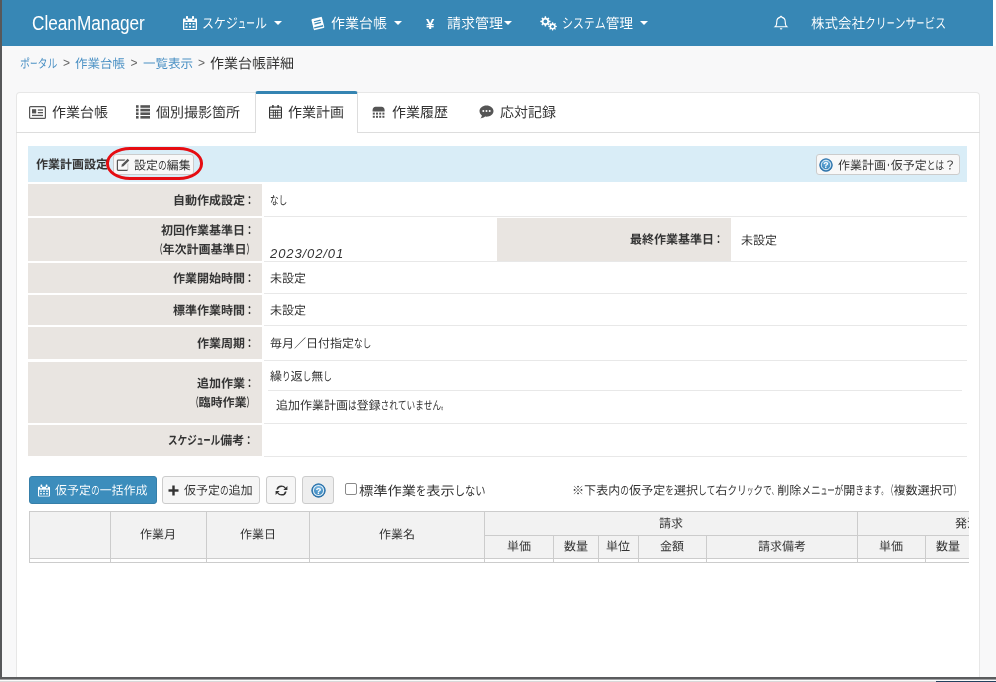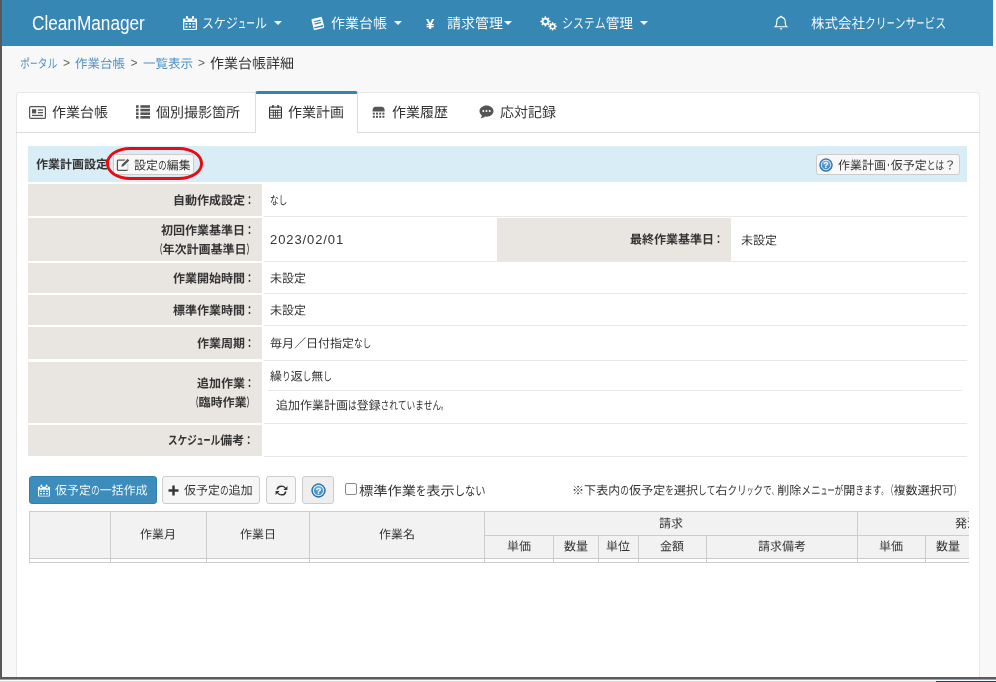--- a/index.html
+++ b/index.html
@@ -234,21 +234,21 @@
         </svg>
       </div>
 <div class="abs" style="left:262px;top:170px;width:703px;height:1px;background:#e8e8e8;"></div>
 <div class="abs" style="left:26px;top:172px;width:234px;height:43px;background:#e9e5e1;display:flex;align-items:center;justify-content:flex-end;padding-right:8px;text-align:right;line-height:19px;">
         <div><svg width="93.5" height="12" viewBox="0 -10.56 93.5 12">
             <path d="M5 -9.3L10.5 -9.3L10.5 -7.9L5 -7.9ZM9.9 -9.3L11.4 -9.3Q11.4 -9.3 11.4 -9.1Q11.4 -9 11.4 -8.8Q11.4 -8.6 11.4 -8.5Q11.4 -6.3 11.3 -4.7Q11.3 -3.1 11.2 -2.1Q11.1 -1.1 11 -0.6Q10.9 0 10.7 0.2Q10.5 0.6 10.2 0.8Q10 0.9 9.6 1Q9.3 1 8.8 1Q8.4 1 7.9 1Q7.9 0.7 7.7 0.3Q7.6 -0.1 7.4 -0.5Q7.9 -0.4 8.3 -0.4Q8.7 -0.4 8.9 -0.4Q9.2 -0.4 9.4 -0.6Q9.5 -0.8 9.6 -1.3Q9.7 -1.8 9.7 -2.8Q9.8 -3.8 9.8 -5.3Q9.9 -6.8 9.9 -8.9ZM6.7 -8.6L8.2 -8.6Q8.2 -7.5 8.1 -6.4Q8 -5.3 7.9 -4.2Q7.7 -3.2 7.4 -2.2Q7 -1.2 6.5 -0.4Q5.9 0.4 5.1 1.1Q4.9 0.8 4.6 0.5Q4.3 0.2 4 -0Q4.8 -0.6 5.3 -1.3Q5.8 -2.1 6.1 -2.9Q6.4 -3.8 6.5 -4.7Q6.6 -5.7 6.7 -6.7Q6.7 -7.7 6.7 -8.6ZM2.1 -4L3.5 -5.7L3.5 1.1L2.1 1.1ZM0.5 -8.1L4.1 -8.1L4.1 -6.8L0.5 -6.8ZM2.1 -10.2L3.5 -10.2L3.5 -7.4L2.1 -7.4ZM3.4 -4.9Q3.5 -4.8 3.8 -4.5Q4.1 -4.3 4.4 -4Q4.7 -3.7 5 -3.4Q5.3 -3.2 5.4 -3L4.5 -1.9Q4.4 -2.2 4.1 -2.5Q3.9 -2.8 3.6 -3.1Q3.3 -3.5 3.1 -3.8Q2.8 -4.1 2.6 -4.3ZM3.7 -8.1L4 -8.1L4.3 -8.1L5.1 -7.6Q4.6 -6.4 4 -5.3Q3.3 -4.2 2.5 -3.3Q1.7 -2.4 1 -1.8Q0.9 -2 0.8 -2.2Q0.6 -2.5 0.5 -2.7Q0.3 -3 0.2 -3.1Q0.9 -3.6 1.6 -4.4Q2.3 -5.1 2.9 -6Q3.4 -6.9 3.7 -7.8ZM4.8 -5.8L5.7 -5Q5.3 -4.6 5 -4.3Q4.7 -3.9 4.4 -3.6L3.7 -4.2Q4 -4.5 4.3 -5Q4.6 -5.4 4.8 -5.8ZM16.9 -5.6L16.9 -3.6L19 -3.6L19 -5.6ZM15.5 -6.9L20.4 -6.9L20.4 -2.3L15.5 -2.3ZM12.9 -9.8L23.2 -9.8L23.2 1.1L21.6 1.1L21.6 -8.3L14.3 -8.3L14.3 1.1L12.9 1.1ZM13.7 -0.9L22.5 -0.9L22.5 0.4L13.7 0.4ZM29.9 -8.2L35.7 -8.2L35.7 -6.9L29.2 -6.9ZM31.5 -5.6L35.4 -5.6L35.4 -4.3L31.5 -4.3ZM31.5 -2.9L35.5 -2.9L35.5 -1.6L31.5 -1.6ZM30.8 -7.8L32.2 -7.8L32.2 1.1L30.8 1.1ZM30.2 -10.1L31.6 -9.7Q31.2 -8.7 30.8 -7.8Q30.3 -6.8 29.8 -6Q29.3 -5.2 28.7 -4.5Q28.6 -4.7 28.4 -4.9Q28.2 -5 28 -5.2Q27.8 -5.4 27.6 -5.5Q28.2 -6.1 28.6 -6.8Q29.1 -7.5 29.5 -8.4Q29.9 -9.2 30.2 -10.1ZM27 -10.1L28.4 -9.7Q28 -8.7 27.5 -7.7Q27 -6.6 26.3 -5.7Q25.7 -4.8 25.1 -4.1Q25 -4.3 24.8 -4.6Q24.7 -4.9 24.6 -5.2Q24.4 -5.5 24.3 -5.6Q24.8 -6.2 25.3 -6.9Q25.8 -7.6 26.3 -8.5Q26.7 -9.3 27 -10.1ZM25.8 -6.8L27.3 -8.3L27.3 -8.3L27.3 1.1L25.8 1.1ZM36.7 -2.9L47.4 -2.9L47.4 -1.7L36.7 -1.7ZM36.7 -8.2L47.3 -8.2L47.3 -7.1L36.7 -7.1ZM37.2 -6.1L46.9 -6.1L46.9 -5L37.2 -5ZM37.8 -4.4L46.3 -4.4L46.3 -3.4L37.8 -3.4ZM41.3 -5.5L42.7 -5.5L42.7 1.1L41.3 1.1ZM40.2 -10.2L41.6 -10.2L41.6 -7.7L40.2 -7.7ZM42.5 -10.2L43.8 -10.2L43.8 -7.8L42.5 -7.8ZM41 -2.3L42.1 -1.8Q41.6 -1.2 40.8 -0.7Q40 -0.1 39.1 0.3Q38.2 0.7 37.2 0.9Q37.1 0.8 37 0.5Q36.8 0.3 36.6 0.1Q36.5 -0.1 36.3 -0.3Q37.2 -0.5 38.1 -0.8Q39 -1.1 39.8 -1.5Q40.5 -1.9 41 -2.3ZM43 -2.4Q43.4 -2 43.9 -1.7Q44.4 -1.4 45 -1.1Q45.6 -0.9 46.3 -0.7Q47 -0.5 47.7 -0.4Q47.5 -0.2 47.4 0Q47.2 0.3 47 0.5Q46.8 0.7 46.7 0.9Q46 0.8 45.3 0.5Q44.6 0.2 44 -0.2Q43.4 -0.5 42.8 -1Q42.3 -1.4 41.9 -1.9ZM45.2 -10.1L46.7 -9.7Q46.4 -9.3 46.1 -8.8Q45.9 -8.3 45.6 -8L44.5 -8.4Q44.6 -8.6 44.7 -8.9Q44.9 -9.2 45 -9.5Q45.1 -9.8 45.2 -10.1ZM43.6 -7.5L45.2 -7.2Q44.9 -6.8 44.7 -6.4Q44.5 -6 44.3 -5.7L43 -6Q43.2 -6.4 43.4 -6.8Q43.5 -7.2 43.6 -7.5ZM37.6 -9.7L38.8 -10.1Q39.1 -9.8 39.3 -9.3Q39.6 -8.8 39.7 -8.4L38.4 -8Q38.3 -8.3 38.1 -8.8Q37.8 -9.3 37.6 -9.7ZM39.1 -7L40.5 -7.3Q40.6 -7 40.8 -6.7Q40.9 -6.4 41 -6.1L39.5 -5.9Q39.5 -6.1 39.4 -6.4Q39.2 -6.8 39.1 -7ZM49 -9.3L59 -9.3L59 -8.1L49 -8.1ZM49.5 -0.4L58.7 -0.4L58.7 0.7L49.5 0.7ZM51.5 -7.6L56.4 -7.6L56.4 -6.6L51.5 -6.6ZM51.5 -6.1L56.4 -6.1L56.4 -5.1L51.5 -5.1ZM48.4 -4.5L59.6 -4.5L59.6 -3.3L48.4 -3.3ZM51.1 -2.3L56.9 -2.3L56.9 -1.2L51.1 -1.2ZM50.7 -10.2L52.1 -10.2L52.1 -3.9L50.7 -3.9ZM55.9 -10.2L57.4 -10.2L57.4 -3.9L55.9 -3.9ZM53.2 -3.1L54.7 -3.1L54.7 0.3L53.2 0.3ZM51.4 -4.2L52.6 -3.7Q52.2 -3.1 51.7 -2.5Q51.2 -2 50.5 -1.5Q49.9 -1 49.2 -0.7Q49.1 -0.9 48.9 -1.1Q48.8 -1.3 48.6 -1.5Q48.4 -1.7 48.3 -1.8Q48.9 -2.1 49.5 -2.4Q50.1 -2.8 50.6 -3.3Q51.1 -3.7 51.4 -4.2ZM56.6 -4.2Q57 -3.7 57.4 -3.3Q57.9 -2.9 58.5 -2.5Q59.1 -2.2 59.7 -2Q59.6 -1.8 59.4 -1.6Q59.2 -1.4 59.1 -1.2Q58.9 -1 58.8 -0.8Q58.2 -1.1 57.5 -1.6Q56.9 -2 56.4 -2.6Q55.9 -3.2 55.5 -3.8ZM61.2 -9.2L62 -10.2Q62.3 -10.1 62.6 -9.9Q63 -9.8 63.3 -9.6Q63.6 -9.4 63.8 -9.3L63.1 -8.2Q62.9 -8.3 62.5 -8.5Q62.2 -8.7 61.9 -8.9Q61.5 -9.1 61.2 -9.2ZM60.3 -7.3L61.1 -8.2Q61.4 -8.1 61.7 -8Q62.1 -7.8 62.4 -7.7Q62.7 -7.5 63 -7.4L62.2 -6.3Q62 -6.4 61.7 -6.6Q61.4 -6.8 61 -7Q60.7 -7.1 60.3 -7.3ZM60.7 -3.8Q61 -4.1 61.4 -4.5Q61.8 -4.9 62.2 -5.4Q62.7 -5.8 63.1 -6.3L63.9 -5.3Q63.3 -4.7 62.8 -4Q62.2 -3.4 61.7 -2.8ZM65.2 -3.1L66.7 -3.1L66.7 1.1L65.2 1.1ZM60.5 -2.3L71.5 -2.3L71.5 -1L60.5 -1ZM65.2 -10.3L66.6 -9.8Q66.3 -9.1 65.9 -8.5Q65.4 -7.8 64.9 -7.2Q64.4 -6.6 63.9 -6.2Q63.8 -6.3 63.6 -6.5Q63.4 -6.7 63.1 -6.9Q62.9 -7.1 62.8 -7.2Q63.5 -7.7 64.2 -8.6Q64.8 -9.4 65.2 -10.3ZM64.4 -8L65.8 -8.9L65.8 -3.8L64.4 -3.8ZM65.1 -8.9L71 -8.9L71 -7.8L64.4 -7.8ZM64.4 -4.2L71.3 -4.2L71.3 -3L64.4 -3ZM64.9 -7.3L70.6 -7.3L70.6 -6.3L64.9 -6.3ZM64.9 -5.7L70.6 -5.7L70.6 -4.7L64.9 -4.7ZM67.2 -8.4L68.6 -8.4L68.6 -3.7L67.2 -3.7ZM67.8 -10.2L69.4 -9.9Q69.1 -9.4 68.8 -8.9Q68.5 -8.5 68.2 -8.1L67 -8.4Q67.3 -8.8 67.5 -9.3Q67.7 -9.8 67.8 -10.2ZM73.8 -9.5L82.2 -9.5L82.2 0.9L80.7 0.9L80.7 -8L75.3 -8L75.3 0.9L73.8 0.9ZM74.9 -5.4L81.3 -5.4L81.3 -4L74.9 -4ZM74.9 -1.3L81.3 -1.3L81.3 0.1L74.9 0.1ZM88.5 -6.2Q88.1 -6.2 87.9 -6.5Q87.6 -6.8 87.6 -7.3Q87.6 -7.8 87.9 -8.1Q88.1 -8.5 88.5 -8.5Q88.9 -8.5 89.1 -8.1Q89.4 -7.8 89.4 -7.3Q89.4 -6.8 89.1 -6.5Q88.9 -6.2 88.5 -6.2ZM88.5 -0.5Q88.1 -0.5 87.9 -0.8Q87.6 -1.1 87.6 -1.6Q87.6 -2.1 87.9 -2.4Q88.1 -2.7 88.5 -2.7Q88.9 -2.7 89.1 -2.4Q89.4 -2.1 89.4 -1.6Q89.4 -1.1 89.1 -0.8Q88.9 -0.5 88.5 -0.5Z" fill="#333"></path>
           </svg><br><svg width="97.7" height="12" viewBox="0 -10.56 97.7 12">
             <path d="M4.4 -4.6Q4.4 -5.8 4.6 -6.9Q4.7 -8 5 -8.8Q5.3 -9.7 5.7 -10.3L6.3 -9.8Q6 -9.2 5.7 -8.4Q5.4 -7.6 5.3 -6.7Q5.1 -5.7 5.1 -4.6Q5.1 -3.4 5.3 -2.5Q5.4 -1.5 5.7 -0.7Q6 0 6.3 0.7L5.7 1.2Q5.3 0.6 5 -0.3Q4.7 -1.1 4.6 -2.2Q4.4 -3.3 4.4 -4.6ZM9.6 -10.2L11.1 -9.9Q10.7 -9 10.3 -8.1Q9.9 -7.3 9.3 -6.5Q8.8 -5.8 8.3 -5.3Q8.1 -5.4 7.9 -5.6Q7.7 -5.8 7.5 -5.9Q7.2 -6.1 7 -6.2Q7.6 -6.7 8.1 -7.3Q8.6 -8 8.9 -8.7Q9.3 -9.5 9.6 -10.2ZM9.8 -8.9L17.5 -8.9L17.5 -7.5L9.1 -7.5ZM9 -6L17.2 -6L17.2 -4.7L10.4 -4.7L10.4 -2.2L9 -2.2ZM7.1 -2.9L18.1 -2.9L18.1 -1.5L7.1 -1.5ZM12.5 -8.2L14 -8.2L14 1.1L12.5 1.1ZM23.7 -10.1L25.2 -9.9Q25 -8.8 24.6 -7.8Q24.3 -6.8 23.9 -6Q23.4 -5.1 22.9 -4.5Q22.8 -4.6 22.5 -4.7Q22.3 -4.9 22 -5Q21.8 -5.2 21.6 -5.3Q22.1 -5.8 22.5 -6.6Q22.9 -7.4 23.2 -8.3Q23.5 -9.2 23.7 -10.1ZM25.9 -6.8L26.7 -6.8L26.7 -5.5Q26.7 -5.1 26.8 -4.5Q26.9 -4 27.1 -3.4Q27.4 -2.8 27.8 -2.3Q28.2 -1.7 28.8 -1.1Q29.5 -0.6 30.4 -0.2Q30.2 -0.1 30 0.2Q29.9 0.4 29.7 0.7Q29.5 0.9 29.4 1.1Q28.8 0.8 28.2 0.4Q27.7 -0 27.3 -0.5Q26.9 -1 26.6 -1.5Q26.3 -1.9 26.2 -2.4Q26 -2.8 25.9 -3.1Q25.8 -2.8 25.6 -2.4Q25.4 -1.9 25.1 -1.5Q24.8 -1 24.3 -0.5Q23.9 -0.1 23.3 0.3Q22.7 0.8 22 1.1Q21.9 0.9 21.7 0.7Q21.6 0.4 21.4 0.2Q21.2 -0 21.1 -0.1Q22.1 -0.5 22.8 -1Q23.5 -1.6 23.9 -2.2Q24.4 -2.8 24.7 -3.4Q24.9 -4 25 -4.5Q25.1 -5 25.1 -5.5L25.1 -6.8ZM18.9 -1.8Q19.3 -2.2 19.7 -2.6Q20.2 -3.1 20.7 -3.6Q21.2 -4.2 21.7 -4.7L22.5 -3.5Q21.9 -2.7 21.2 -2Q20.5 -1.2 19.9 -0.6ZM19.3 -8.4L20.3 -9.5Q20.7 -9.2 21.1 -8.9Q21.5 -8.6 21.9 -8.3Q22.2 -8 22.5 -7.7L21.4 -6.6Q21.2 -6.8 20.8 -7.2Q20.5 -7.5 20.1 -7.8Q19.6 -8.1 19.3 -8.4ZM24.2 -8.1L29.1 -8.1L29.1 -6.7L23.5 -6.7ZM28.7 -8.1L28.9 -8.1L29.2 -8.2L30.2 -7.6Q30 -7 29.8 -6.4Q29.6 -5.8 29.3 -5.2Q29.1 -4.7 28.8 -4.3Q28.7 -4.3 28.5 -4.5Q28.2 -4.6 28 -4.7Q27.8 -4.8 27.6 -4.9Q27.8 -5.2 28 -5.7Q28.2 -6.2 28.4 -6.8Q28.6 -7.3 28.7 -7.8ZM35.8 -6.2L42.3 -6.2L42.3 -4.7L35.8 -4.7ZM38.4 -10.1L39.8 -10.1L39.8 1.1L38.4 1.1ZM31.5 -6.5L35.4 -6.5L35.4 -5.4L31.5 -5.4ZM31.6 -9.8L35.4 -9.8L35.4 -8.7L31.6 -8.7ZM31.5 -4.9L35.4 -4.9L35.4 -3.8L31.5 -3.8ZM31 -8.2L35.9 -8.2L35.9 -7.1L31 -7.1ZM32.2 -3.2L35.4 -3.2L35.4 0.4L32.2 0.4L32.2 -0.7L34.1 -0.7L34.1 -2.1L32.2 -2.1ZM31.5 -3.2L32.8 -3.2L32.8 0.9L31.5 0.9ZM44.4 -1L52.8 -1L52.8 0.4L44.4 0.4ZM43.2 -9.5L54 -9.5L54 -8.1L43.2 -8.1ZM43.6 -7.3L45 -7.3L45 1.1L43.6 1.1ZM52.2 -7.3L53.6 -7.3L53.6 1.1L52.2 1.1ZM47.8 -9.1L49.3 -9.1L49.3 -6.6L47.8 -6.6ZM47.9 -6.6L49.2 -6.6L49.2 -2.1L47.9 -2.1ZM46.9 -3.9L46.9 -2.9L50.2 -2.9L50.2 -3.9ZM46.9 -6L46.9 -5L50.2 -5L50.2 -6ZM45.7 -7.2L51.5 -7.2L51.5 -1.7L45.7 -1.7ZM55.6 -9.3L65.6 -9.3L65.6 -8.1L55.6 -8.1ZM56.1 -0.4L65.3 -0.4L65.3 0.7L56.1 0.7ZM58.1 -7.6L63 -7.6L63 -6.6L58.1 -6.6ZM58.1 -6.1L63 -6.1L63 -5.1L58.1 -5.1ZM55 -4.5L66.2 -4.5L66.2 -3.3L55 -3.3ZM57.7 -2.3L63.5 -2.3L63.5 -1.2L57.7 -1.2ZM57.3 -10.2L58.7 -10.2L58.7 -3.9L57.3 -3.9ZM62.5 -10.2L64 -10.2L64 -3.9L62.5 -3.9ZM59.8 -3.1L61.3 -3.1L61.3 0.3L59.8 0.3ZM58 -4.2L59.2 -3.7Q58.8 -3.1 58.3 -2.5Q57.8 -2 57.1 -1.5Q56.5 -1 55.8 -0.7Q55.7 -0.9 55.5 -1.1Q55.4 -1.3 55.2 -1.5Q55 -1.7 54.9 -1.8Q55.5 -2.1 56.1 -2.4Q56.7 -2.8 57.2 -3.3Q57.7 -3.7 58 -4.2ZM63.2 -4.2Q63.6 -3.7 64 -3.3Q64.5 -2.9 65.1 -2.5Q65.7 -2.2 66.3 -2Q66.2 -1.8 66 -1.6Q65.8 -1.4 65.7 -1.2Q65.5 -1 65.4 -0.8Q64.8 -1.1 64.1 -1.6Q63.5 -2 63 -2.6Q62.5 -3.2 62.1 -3.8ZM67.8 -9.2L68.6 -10.2Q68.9 -10.1 69.2 -9.9Q69.6 -9.8 69.9 -9.6Q70.2 -9.4 70.4 -9.3L69.7 -8.2Q69.5 -8.3 69.1 -8.5Q68.8 -8.7 68.5 -8.9Q68.1 -9.1 67.8 -9.2ZM66.9 -7.3L67.7 -8.2Q68 -8.1 68.3 -8Q68.7 -7.8 69 -7.7Q69.3 -7.5 69.6 -7.4L68.8 -6.3Q68.6 -6.4 68.3 -6.6Q68 -6.8 67.6 -7Q67.3 -7.1 66.9 -7.3ZM67.3 -3.8Q67.6 -4.1 68 -4.5Q68.4 -4.9 68.8 -5.4Q69.3 -5.8 69.7 -6.3L70.5 -5.3Q69.9 -4.7 69.4 -4Q68.8 -3.4 68.3 -2.8ZM71.8 -3.1L73.3 -3.1L73.3 1.1L71.8 1.1ZM67.1 -2.3L78.1 -2.3L78.1 -1L67.1 -1ZM71.8 -10.3L73.2 -9.8Q72.9 -9.1 72.5 -8.5Q72 -7.8 71.5 -7.2Q71 -6.6 70.5 -6.2Q70.4 -6.3 70.2 -6.5Q70 -6.7 69.7 -6.9Q69.5 -7.1 69.4 -7.2Q70.1 -7.7 70.8 -8.6Q71.4 -9.4 71.8 -10.3ZM71 -8L72.4 -8.9L72.4 -3.8L71 -3.8ZM71.7 -8.9L77.6 -8.9L77.6 -7.8L71 -7.8ZM71 -4.2L77.9 -4.2L77.9 -3L71 -3ZM71.5 -7.3L77.2 -7.3L77.2 -6.3L71.5 -6.3ZM71.5 -5.7L77.2 -5.7L77.2 -4.7L71.5 -4.7ZM73.8 -8.4L75.2 -8.4L75.2 -3.7L73.8 -3.7ZM74.4 -10.2L76 -9.9Q75.7 -9.4 75.4 -8.9Q75.1 -8.5 74.8 -8.1L73.6 -8.4Q73.9 -8.8 74.1 -9.3Q74.3 -9.8 74.4 -10.2ZM80.4 -9.5L88.8 -9.5L88.8 0.9L87.3 0.9L87.3 -8L81.9 -8L81.9 0.9L80.4 0.9ZM81.5 -5.4L87.9 -5.4L87.9 -4L81.5 -4ZM81.5 -1.3L87.9 -1.3L87.9 0.1L81.5 0.1ZM92.8 -4.6Q92.8 -3.3 92.6 -2.2Q92.5 -1.1 92.2 -0.3Q91.9 0.6 91.5 1.2L90.9 0.7Q91.2 0 91.5 -0.7Q91.8 -1.5 91.9 -2.5Q92.1 -3.4 92.1 -4.6Q92.1 -5.7 91.9 -6.7Q91.8 -7.6 91.5 -8.4Q91.2 -9.2 90.9 -9.8L91.5 -10.3Q91.9 -9.7 92.2 -8.8Q92.5 -8 92.6 -6.9Q92.8 -5.8 92.8 -4.6Z" fill="#333"></path>
           </svg></div>
       </div>
-<div class="abs" style="left:268px;top:172px;height:43px;display:flex;align-items:center;">
+<div class="abs" style="left:268px;top:172px;height:43px;display:flex;align-items:flex-end;font-style:italic;">
         <span style="font-size:13px;color:#333;letter-spacing:0.9px;">2023/02/01</span>
       </div>
 <div class="abs" style="left:495px;top:172px;width:234px;height:43px;background:#e9e5e1;display:flex;align-items:center;justify-content:flex-end;padding-right:8px;text-align:right;line-height:19px;">
         <div><svg width="93.5" height="12" viewBox="0 -10.56 93.5 12">
             <path d="M3.4 -7.5L3.4 -7L8.5 -7L8.5 -7.5ZM3.4 -8.9L3.4 -8.4L8.5 -8.4L8.5 -8.9ZM2 -9.8L10 -9.8L10 -6.1L2 -6.1ZM0.6 -5.7L11.4 -5.7L11.4 -4.5L0.6 -4.5ZM6.1 -4.1L10.1 -4.1L10.1 -3L6.1 -3ZM2.5 -4L5.2 -4L5.2 -3L2.5 -3ZM2.5 -2.5L5.2 -2.5L5.2 -1.5L2.5 -1.5ZM7.6 -3.1Q8.1 -2 9.1 -1.2Q10.2 -0.4 11.6 -0.1Q11.5 0.1 11.3 0.3Q11.1 0.5 11 0.7Q10.9 0.9 10.8 1.1Q9.2 0.6 8.1 -0.4Q7.1 -1.3 6.4 -2.8ZM9.6 -4.1L9.9 -4.1L10.1 -4.1L11 -3.8Q10.7 -2.5 10 -1.6Q9.3 -0.6 8.4 0Q7.5 0.7 6.5 1.1Q6.4 0.8 6.1 0.5Q5.9 0.1 5.7 -0.1Q6.4 -0.3 7 -0.6Q7.6 -1 8.2 -1.5Q8.7 -2 9.1 -2.6Q9.4 -3.2 9.6 -3.9ZM0.5 -0.8Q1.1 -0.8 1.9 -0.9Q2.6 -0.9 3.5 -1Q4.3 -1.1 5.2 -1.1L5.2 0Q4 0.1 2.8 0.3Q1.6 0.4 0.6 0.5ZM4.5 -5.3L5.8 -5.3L5.8 1.1L4.5 1.1ZM1.6 -5.3L2.9 -5.3L2.9 -0.4L1.6 -0.4ZM18.7 -2.9L19.5 -3.8Q20 -3.6 20.4 -3.4Q20.9 -3.2 21.3 -2.9Q21.7 -2.7 22 -2.5L21.2 -1.5Q20.9 -1.7 20.5 -2Q20.1 -2.2 19.6 -2.5Q19.1 -2.7 18.7 -2.9ZM17.4 -0.7L18.2 -1.7Q18.8 -1.6 19.5 -1.4Q20.1 -1.2 20.7 -0.9Q21.3 -0.7 21.8 -0.4Q22.4 -0.2 22.8 0.1L21.9 1.2Q21.4 0.9 20.7 0.5Q19.9 0.1 19 -0.2Q18.2 -0.5 17.4 -0.7ZM18.9 -10.2L20.3 -10Q19.8 -8.9 19.1 -7.8Q18.3 -6.7 17.3 -5.8Q17.2 -6 17 -6.1Q16.8 -6.3 16.6 -6.5Q16.4 -6.6 16.3 -6.7Q16.9 -7.2 17.4 -7.8Q17.9 -8.4 18.3 -9Q18.7 -9.6 18.9 -10.2ZM19.1 -9.1L22.1 -9.1L22.1 -7.8L18.5 -7.8ZM21.7 -9.1L22 -9.1L22.2 -9.1L23.1 -8.6Q22.6 -7.3 21.7 -6.2Q20.8 -5.1 19.7 -4.3Q18.7 -3.5 17.5 -3.1Q17.4 -3.2 17.3 -3.4Q17.1 -3.7 16.9 -3.9Q16.8 -4.1 16.6 -4.2Q17.7 -4.6 18.7 -5.3Q19.8 -5.9 20.5 -6.8Q21.3 -7.7 21.7 -8.8ZM19 -8.1Q19.4 -7.2 20.2 -6.5Q20.9 -5.7 21.9 -5.1Q22.8 -4.5 23.8 -4.2Q23.7 -4 23.5 -3.8Q23.3 -3.6 23.2 -3.4Q23 -3.2 22.9 -3Q21.8 -3.4 20.9 -4.1Q19.9 -4.8 19.2 -5.7Q18.4 -6.6 17.8 -7.7ZM14.2 -10.2L15.4 -9.7Q15.2 -9.3 14.9 -8.8Q14.6 -8.3 14.4 -7.8Q14.1 -7.4 13.9 -7.1L12.9 -7.5Q13.2 -7.8 13.4 -8.3Q13.6 -8.8 13.8 -9.3Q14 -9.8 14.2 -10.2ZM15.5 -8.8L16.7 -8.2Q16.3 -7.5 15.8 -6.8Q15.3 -6 14.7 -5.4Q14.2 -4.7 13.8 -4.2L12.9 -4.6Q13.3 -5 13.6 -5.5Q14 -6.1 14.3 -6.6Q14.7 -7.2 15 -7.7Q15.3 -8.3 15.5 -8.8ZM12.3 -7.3L13 -8.3Q13.3 -8.1 13.7 -7.7Q14 -7.4 14.3 -7.1Q14.5 -6.7 14.7 -6.5L14 -5.3Q13.8 -5.6 13.5 -6Q13.3 -6.3 12.9 -6.7Q12.6 -7.1 12.3 -7.3ZM15.2 -5.9L16.1 -6.3Q16.4 -5.9 16.6 -5.4Q16.8 -5 17 -4.5Q17.1 -4.1 17.2 -3.8L16.2 -3.3Q16.1 -3.7 16 -4.1Q15.8 -4.6 15.6 -5Q15.4 -5.5 15.2 -5.9ZM12.3 -4.9Q13.1 -4.9 14.3 -5Q15.4 -5 16.6 -5.1L16.6 -3.9Q15.5 -3.9 14.4 -3.8Q13.3 -3.7 12.4 -3.6ZM15.4 -2.9L16.5 -3.2Q16.7 -2.7 16.9 -2.1Q17.1 -1.5 17.2 -1.1L16.1 -0.7Q16.1 -1.1 15.9 -1.8Q15.7 -2.4 15.4 -2.9ZM12.8 -3.1L14 -2.9Q13.9 -2.1 13.7 -1.2Q13.5 -0.4 13.3 0.2Q13.2 0.1 13 0Q12.8 -0.1 12.5 -0.2Q12.3 -0.3 12.2 -0.3Q12.4 -0.9 12.6 -1.6Q12.8 -2.4 12.8 -3.1ZM14.2 -4.3L15.4 -4.3L15.4 1.1L14.2 1.1ZM29.9 -8.2L35.7 -8.2L35.7 -6.9L29.2 -6.9ZM31.5 -5.6L35.4 -5.6L35.4 -4.3L31.5 -4.3ZM31.5 -2.9L35.5 -2.9L35.5 -1.6L31.5 -1.6ZM30.8 -7.8L32.2 -7.8L32.2 1.1L30.8 1.1ZM30.2 -10.1L31.6 -9.7Q31.2 -8.7 30.8 -7.8Q30.3 -6.8 29.8 -6Q29.3 -5.2 28.7 -4.5Q28.6 -4.7 28.4 -4.9Q28.2 -5 28 -5.2Q27.8 -5.4 27.6 -5.5Q28.2 -6.1 28.6 -6.8Q29.1 -7.5 29.5 -8.4Q29.9 -9.2 30.2 -10.1ZM27 -10.1L28.4 -9.7Q28 -8.7 27.5 -7.7Q27 -6.6 26.3 -5.7Q25.7 -4.8 25.1 -4.1Q25 -4.3 24.8 -4.6Q24.7 -4.9 24.6 -5.2Q24.4 -5.5 24.3 -5.6Q24.8 -6.2 25.3 -6.9Q25.8 -7.6 26.3 -8.5Q26.7 -9.3 27 -10.1ZM25.8 -6.8L27.3 -8.3L27.3 -8.3L27.3 1.1L25.8 1.1ZM36.7 -2.9L47.4 -2.9L47.4 -1.7L36.7 -1.7ZM36.7 -8.2L47.3 -8.2L47.3 -7.1L36.7 -7.1ZM37.2 -6.1L46.9 -6.1L46.9 -5L37.2 -5ZM37.8 -4.4L46.3 -4.4L46.3 -3.4L37.8 -3.4ZM41.3 -5.5L42.7 -5.5L42.7 1.1L41.3 1.1ZM40.2 -10.2L41.6 -10.2L41.6 -7.7L40.2 -7.7ZM42.5 -10.2L43.8 -10.2L43.8 -7.8L42.5 -7.8ZM41 -2.3L42.1 -1.8Q41.6 -1.2 40.8 -0.7Q40 -0.1 39.1 0.3Q38.2 0.7 37.2 0.9Q37.1 0.8 37 0.5Q36.8 0.3 36.6 0.1Q36.5 -0.1 36.3 -0.3Q37.2 -0.5 38.1 -0.8Q39 -1.1 39.8 -1.5Q40.5 -1.9 41 -2.3ZM43 -2.4Q43.4 -2 43.9 -1.7Q44.4 -1.4 45 -1.1Q45.6 -0.9 46.3 -0.7Q47 -0.5 47.7 -0.4Q47.5 -0.2 47.4 0Q47.2 0.3 47 0.5Q46.8 0.7 46.7 0.9Q46 0.8 45.3 0.5Q44.6 0.2 44 -0.2Q43.4 -0.5 42.8 -1Q42.3 -1.4 41.9 -1.9ZM45.2 -10.1L46.7 -9.7Q46.4 -9.3 46.1 -8.8Q45.9 -8.3 45.6 -8L44.5 -8.4Q44.6 -8.6 44.7 -8.9Q44.9 -9.2 45 -9.5Q45.1 -9.8 45.2 -10.1ZM43.6 -7.5L45.2 -7.2Q44.9 -6.8 44.7 -6.4Q44.5 -6 44.3 -5.7L43 -6Q43.2 -6.4 43.4 -6.8Q43.5 -7.2 43.6 -7.5ZM37.6 -9.7L38.8 -10.1Q39.1 -9.8 39.3 -9.3Q39.6 -8.8 39.7 -8.4L38.4 -8Q38.3 -8.3 38.1 -8.8Q37.8 -9.3 37.6 -9.7ZM39.1 -7L40.5 -7.3Q40.6 -7 40.8 -6.7Q40.9 -6.4 41 -6.1L39.5 -5.9Q39.5 -6.1 39.4 -6.4Q39.2 -6.8 39.1 -7ZM49 -9.3L59 -9.3L59 -8.1L49 -8.1ZM49.5 -0.4L58.7 -0.4L58.7 0.7L49.5 0.7ZM51.5 -7.6L56.4 -7.6L56.4 -6.6L51.5 -6.6ZM51.5 -6.1L56.4 -6.1L56.4 -5.1L51.5 -5.1ZM48.4 -4.5L59.6 -4.5L59.6 -3.3L48.4 -3.3ZM51.1 -2.3L56.9 -2.3L56.9 -1.2L51.1 -1.2ZM50.7 -10.2L52.1 -10.2L52.1 -3.9L50.7 -3.9ZM55.9 -10.2L57.4 -10.2L57.4 -3.9L55.9 -3.9ZM53.2 -3.1L54.7 -3.1L54.7 0.3L53.2 0.3ZM51.4 -4.2L52.6 -3.7Q52.2 -3.1 51.7 -2.5Q51.2 -2 50.5 -1.5Q49.9 -1 49.2 -0.7Q49.1 -0.9 48.9 -1.1Q48.8 -1.3 48.6 -1.5Q48.4 -1.7 48.3 -1.8Q48.9 -2.1 49.5 -2.4Q50.1 -2.8 50.6 -3.3Q51.1 -3.7 51.4 -4.2ZM56.6 -4.2Q57 -3.7 57.4 -3.3Q57.9 -2.9 58.5 -2.5Q59.1 -2.2 59.7 -2Q59.6 -1.8 59.4 -1.6Q59.2 -1.4 59.1 -1.2Q58.9 -1 58.8 -0.8Q58.2 -1.1 57.5 -1.6Q56.9 -2 56.4 -2.6Q55.9 -3.2 55.5 -3.8ZM61.2 -9.2L62 -10.2Q62.3 -10.1 62.6 -9.9Q63 -9.8 63.3 -9.6Q63.6 -9.4 63.8 -9.3L63.1 -8.2Q62.9 -8.3 62.5 -8.5Q62.2 -8.7 61.9 -8.9Q61.5 -9.1 61.2 -9.2ZM60.3 -7.3L61.1 -8.2Q61.4 -8.1 61.7 -8Q62.1 -7.8 62.4 -7.7Q62.7 -7.5 63 -7.4L62.2 -6.3Q62 -6.4 61.7 -6.6Q61.4 -6.8 61 -7Q60.7 -7.1 60.3 -7.3ZM60.7 -3.8Q61 -4.1 61.4 -4.5Q61.8 -4.9 62.2 -5.4Q62.7 -5.8 63.1 -6.3L63.9 -5.3Q63.3 -4.7 62.8 -4Q62.2 -3.4 61.7 -2.8ZM65.2 -3.1L66.7 -3.1L66.7 1.1L65.2 1.1ZM60.5 -2.3L71.5 -2.3L71.5 -1L60.5 -1ZM65.2 -10.3L66.6 -9.8Q66.3 -9.1 65.9 -8.5Q65.4 -7.8 64.9 -7.2Q64.4 -6.6 63.9 -6.2Q63.8 -6.3 63.6 -6.5Q63.4 -6.7 63.1 -6.9Q62.9 -7.1 62.8 -7.2Q63.5 -7.7 64.2 -8.6Q64.8 -9.4 65.2 -10.3ZM64.4 -8L65.8 -8.9L65.8 -3.8L64.4 -3.8ZM65.1 -8.9L71 -8.9L71 -7.8L64.4 -7.8ZM64.4 -4.2L71.3 -4.2L71.3 -3L64.4 -3ZM64.9 -7.3L70.6 -7.3L70.6 -6.3L64.9 -6.3ZM64.9 -5.7L70.6 -5.7L70.6 -4.7L64.9 -4.7ZM67.2 -8.4L68.6 -8.4L68.6 -3.7L67.2 -3.7ZM67.8 -10.2L69.4 -9.9Q69.1 -9.4 68.8 -8.9Q68.5 -8.5 68.2 -8.1L67 -8.4Q67.3 -8.8 67.5 -9.3Q67.7 -9.8 67.8 -10.2ZM73.8 -9.5L82.2 -9.5L82.2 0.9L80.7 0.9L80.7 -8L75.3 -8L75.3 0.9L73.8 0.9ZM74.9 -5.4L81.3 -5.4L81.3 -4L74.9 -4ZM74.9 -1.3L81.3 -1.3L81.3 0.1L74.9 0.1ZM88.5 -6.2Q88.1 -6.2 87.9 -6.5Q87.6 -6.8 87.6 -7.3Q87.6 -7.8 87.9 -8.1Q88.1 -8.5 88.5 -8.5Q88.9 -8.5 89.1 -8.1Q89.4 -7.8 89.4 -7.3Q89.4 -6.8 89.1 -6.5Q88.9 -6.2 88.5 -6.2ZM88.5 -0.5Q88.1 -0.5 87.9 -0.8Q87.6 -1.1 87.6 -1.6Q87.6 -2.1 87.9 -2.4Q88.1 -2.7 88.5 -2.7Q88.9 -2.7 89.1 -2.4Q89.4 -2.1 89.4 -1.6Q89.4 -1.1 89.1 -0.8Q88.9 -0.5 88.5 -0.5Z" fill="#333"></path>
           </svg></div>
       </div>
 <div class="abs" style="left:739px;top:172px;height:43px;display:flex;align-items:center;">
         <svg width="36.5" height="12" viewBox="0 -10.56 36.5 12">
           <path d="M0.7 -5.1L11.3 -5.1L11.3 -4.3L0.7 -4.3ZM1.6 -8.1L10.5 -8.1L10.5 -7.2L1.6 -7.2ZM5.5 -10.1L6.5 -10.1L6.5 1L5.5 1ZM5.3 -4.7L6 -4.4Q5.6 -3.6 5.1 -3Q4.5 -2.3 3.8 -1.7Q3.2 -1.1 2.5 -0.6Q1.8 -0.1 1.1 0.3Q1 0.2 0.9 0Q0.8 -0.1 0.6 -0.2Q0.5 -0.4 0.4 -0.5Q1.1 -0.8 1.8 -1.2Q2.5 -1.7 3.1 -2.2Q3.8 -2.8 4.3 -3.4Q4.9 -4.1 5.3 -4.7ZM6.7 -4.7Q7.1 -4.1 7.6 -3.4Q8.2 -2.8 8.8 -2.3Q9.5 -1.7 10.2 -1.2Q10.9 -0.8 11.6 -0.5Q11.5 -0.4 11.4 -0.3Q11.2 -0.1 11.1 0Q11 0.2 10.9 0.3Q10.2 -0.1 9.5 -0.6Q8.8 -1.1 8.2 -1.7Q7.5 -2.3 6.9 -3Q6.4 -3.7 5.9 -4.4ZM18 -9.7L18.8 -9.7L18.8 -8.2Q18.8 -7.7 18.7 -7.1Q18.6 -6.6 18.3 -6Q17.9 -5.5 17.3 -5.1Q17.2 -5.2 17.1 -5.3Q17 -5.4 16.8 -5.5Q16.7 -5.6 16.6 -5.7Q17.2 -6 17.5 -6.5Q17.8 -6.9 17.9 -7.4Q18 -7.8 18 -8.3ZM20.9 -9.7L21.7 -9.7L21.7 -6.8Q21.7 -6.6 21.8 -6.5Q21.8 -6.4 22 -6.4Q22 -6.4 22.1 -6.4Q22.3 -6.4 22.4 -6.4Q22.5 -6.4 22.6 -6.4Q22.7 -6.4 22.7 -6.5Q22.8 -6.6 22.8 -6.9Q22.8 -7.2 22.9 -7.8Q23 -7.6 23.2 -7.6Q23.4 -7.5 23.6 -7.4Q23.6 -6.7 23.5 -6.3Q23.4 -5.9 23.2 -5.8Q23 -5.7 22.7 -5.7Q22.6 -5.7 22.4 -5.7Q22.3 -5.7 22.1 -5.7Q21.9 -5.7 21.8 -5.7Q21.5 -5.7 21.3 -5.7Q21.1 -5.8 21 -6.1Q20.9 -6.3 20.9 -6.7ZM18.6 -4Q19.2 -2.5 20.5 -1.4Q21.8 -0.3 23.6 0.2Q23.5 0.3 23.4 0.4Q23.3 0.5 23.2 0.7Q23.1 0.8 23 1Q21.2 0.4 19.9 -0.8Q18.5 -2 17.8 -3.8ZM22 -4.9L22.1 -4.9L22.3 -4.9L22.9 -4.7Q22.6 -3.5 22 -2.6Q21.4 -1.7 20.7 -1Q19.9 -0.3 19 0.2Q18.1 0.7 17.1 1Q17.1 0.8 17 0.7Q16.9 0.5 16.8 0.4Q16.7 0.3 16.6 0.2Q17.6 -0.1 18.4 -0.5Q19.2 -0.9 19.9 -1.5Q20.7 -2.1 21.2 -2.9Q21.7 -3.7 22 -4.7ZM17.2 -4.9L22.3 -4.9L22.3 -4.1L17.2 -4.1ZM18.3 -9.7L21.3 -9.7L21.3 -8.9L18.3 -8.9ZM13 -6.4L16.6 -6.4L16.6 -5.7L13 -5.7ZM13.1 -9.7L16.6 -9.7L16.6 -8.9L13.1 -8.9ZM13 -4.8L16.6 -4.8L16.6 -4.1L13 -4.1ZM12.5 -8.1L17 -8.1L17 -7.3L12.5 -7.3ZM13.5 -3.2L16.6 -3.2L16.6 0.3L13.5 0.3L13.5 -0.5L15.8 -0.5L15.8 -2.5L13.5 -2.5ZM13 -3.2L13.8 -3.2L13.8 0.8L13 0.8ZM26.5 -6.4L33.5 -6.4L33.5 -5.5L26.5 -5.5ZM30 -3.5L34 -3.5L34 -2.7L30 -2.7ZM29.5 -6L30.5 -6L30.5 0.1L29.5 -0ZM26.7 -4.5L27.6 -4.4Q27.4 -2.6 26.8 -1.2Q26.2 0.1 25.2 1Q25.1 0.9 25 0.8Q24.8 0.7 24.7 0.6Q24.5 0.5 24.4 0.4Q25.4 -0.4 25.9 -1.6Q26.5 -2.9 26.7 -4.5ZM27.2 -3Q27.6 -2.1 28.1 -1.5Q28.6 -0.9 29.2 -0.6Q29.9 -0.3 30.7 -0.2Q31.5 -0.1 32.4 -0.1Q32.5 -0.1 32.8 -0.1Q33.1 -0.1 33.5 -0.1Q33.9 -0.1 34.3 -0.1Q34.7 -0.1 35 -0.1Q35.3 -0.1 35.5 -0.1Q35.4 -0 35.4 0.2Q35.3 0.3 35.2 0.5Q35.2 0.7 35.2 0.8L34.6 0.8L32.4 0.8Q31.3 0.8 30.4 0.7Q29.5 0.5 28.7 0.1Q28 -0.2 27.5 -0.9Q26.9 -1.6 26.5 -2.7ZM29.5 -10.1L30.5 -10.1L30.5 -8.1L29.5 -8.1ZM25 -8.7L35 -8.7L35 -6.1L34.1 -6.1L34.1 -7.8L25.9 -7.8L25.9 -6.1L25 -6.1Z" fill="#333"></path>

